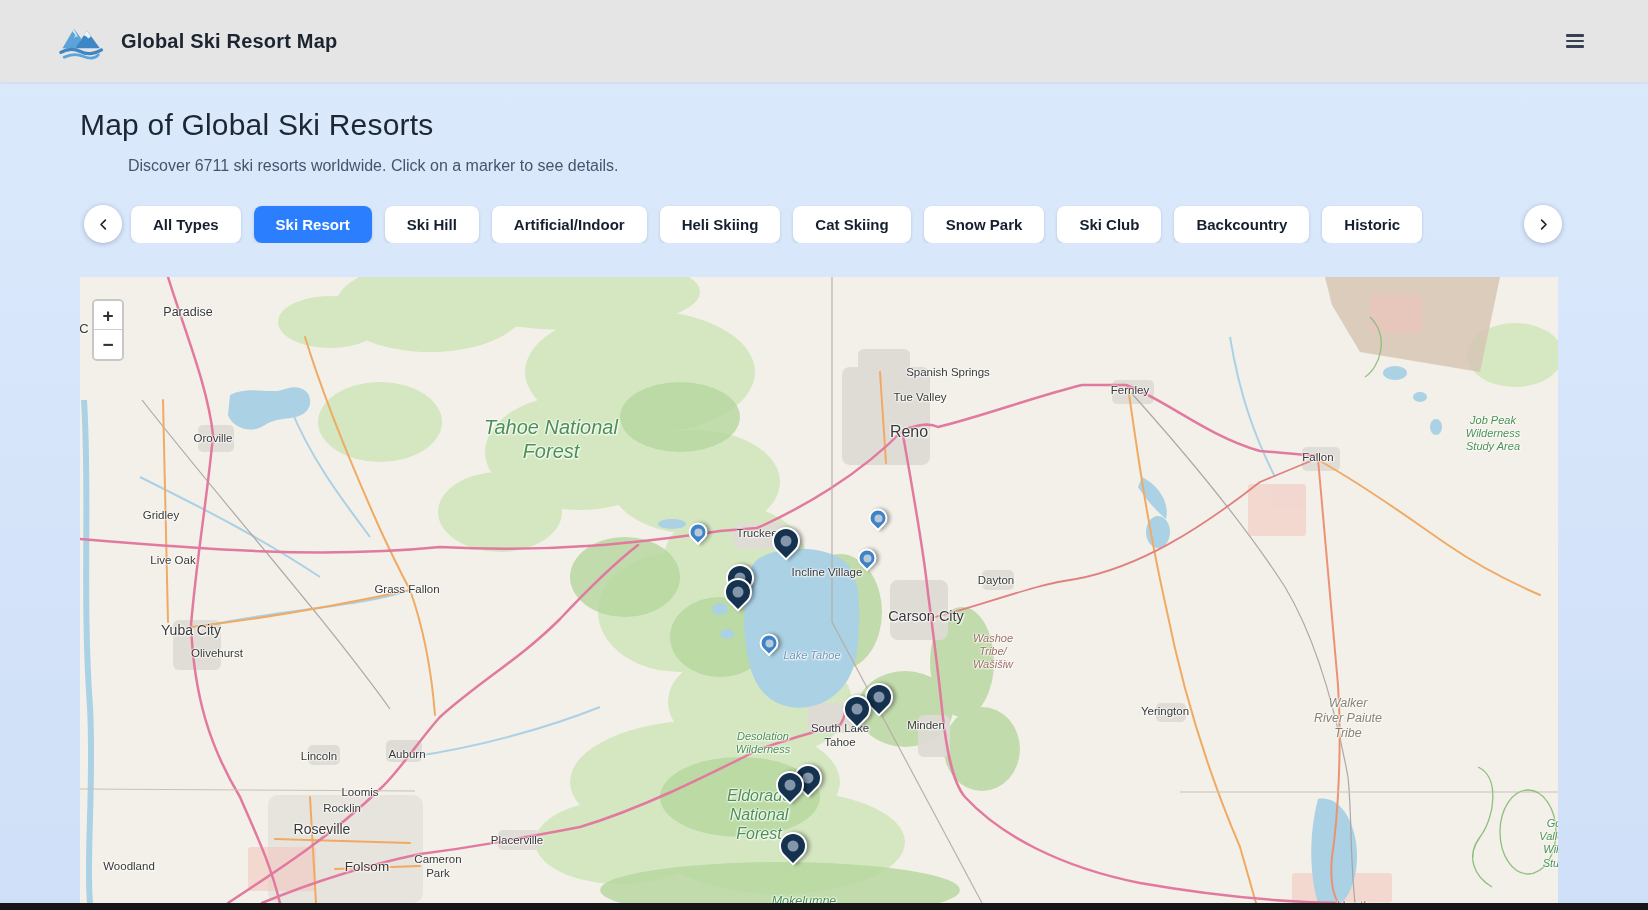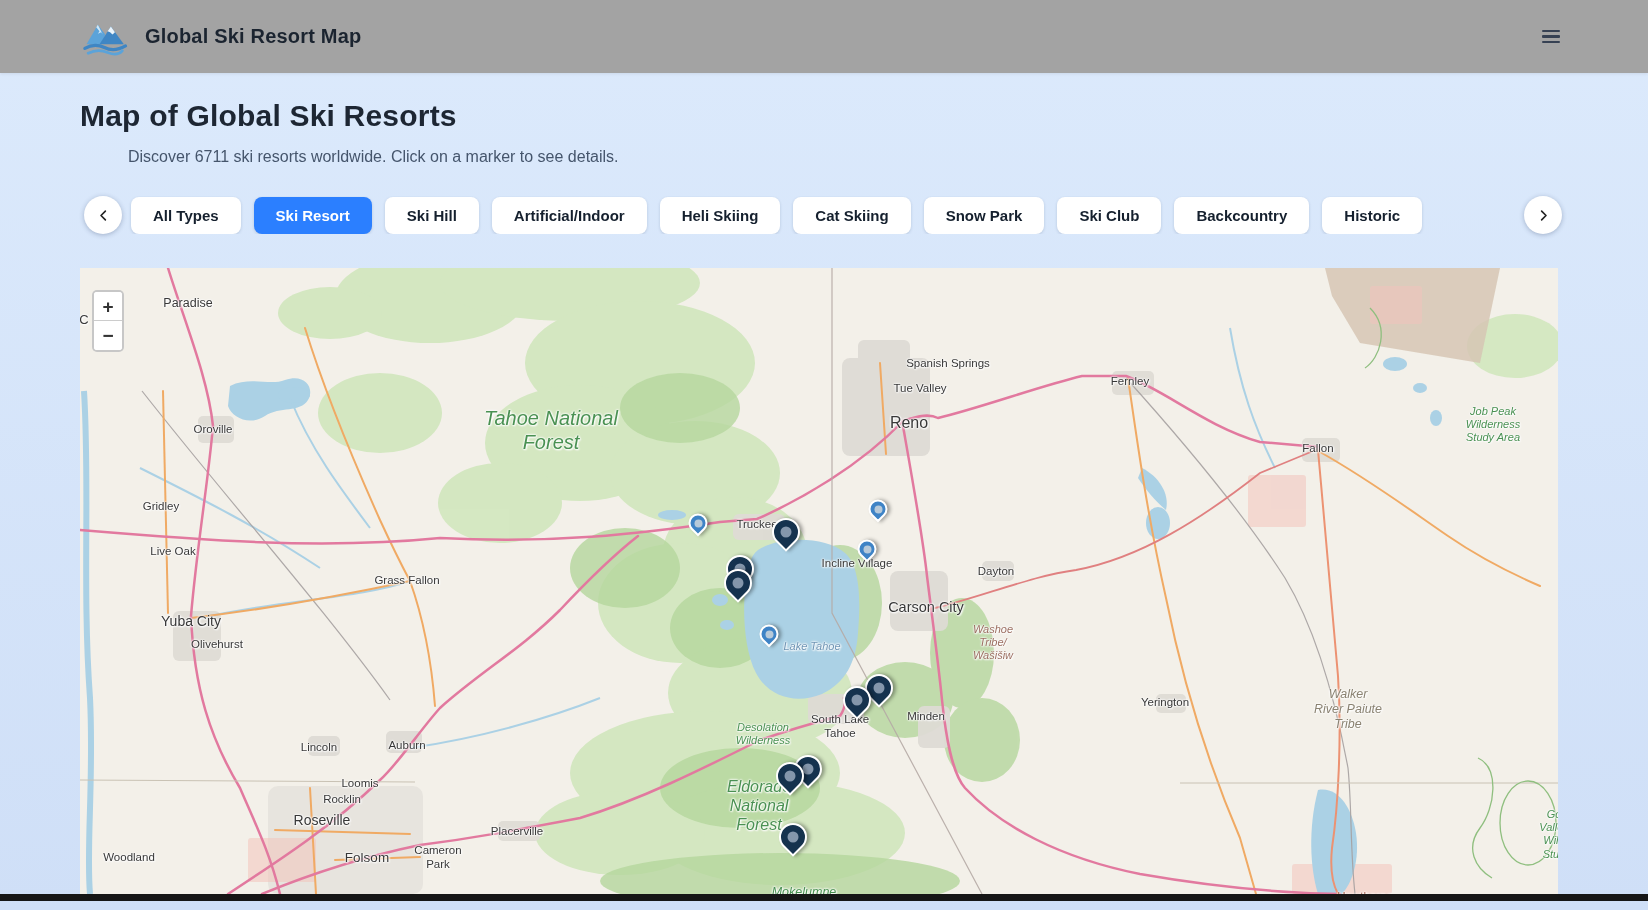--- a/index.html
+++ b/index.html
@@ -1,30 +1,30 @@
 <!DOCTYPE html>
 <html><head>
 <meta charset="utf-8">
 <style>
   * { margin:0; padding:0; box-sizing:border-box; }
   html,body { width:1648px; height:910px; overflow:hidden; }
   body { font-family:"Liberation Sans", sans-serif; background:linear-gradient(180deg,#dceafc 0%,#cfdff7 100%); }
 
   
-  header { height:73px; background:#a3a3a3; display:flex; align-items:center; justify-content:space-between;
-           padding:0 80px; box-shadow:0 1px 3px rgba(0,0,0,.08); position:relative; z-index:5; }
+  header { height:82px; background:#e5e5e5; display:flex; align-items:center; justify-content:space-between;
+           padding:0 56px; box-shadow:0 1px 3px rgba(0,0,0,.08); position:relative; z-index:5; }
   .brand { display:flex; align-items:center; gap:13px; }
   .brand-title { font-size:20px; font-weight:700; color:#1b2430; letter-spacing:.2px; }
   .hamburger { width:34px; height:30px; background:none; border:0; cursor:pointer; display:flex;
                flex-direction:column; justify-content:center; align-items:center; gap:3px; }
   .hamburger span { display:block; width:18px; height:2.4px; background:#364153; border-radius:1px; }
 
   
   .hero { display:flex; justify-content:space-between; align-items:flex-start; padding:26px 80px 0 80px; }
-  .hero h1 { font-size:30px; font-weight:700; color:#1d2633; letter-spacing:.2px; }
+  .hero h1 { font-size:30px; font-weight:400; color:#1d2633; letter-spacing:.2px; }
   .hero .subtitle { margin-top:15px; font-size:16px; color:#45556c;margin-left:48px; }
   .search { display:flex; width:745px; height:42px; border:2px solid #2b7fff; border-radius:9px;
             overflow:hidden; background:#fff; margin-top:3px; }
   .search input { flex:1; border:0; outline:none; padding:0 15px; font-size:15.5px; color:#1b2430;
                   font-family:"Liberation Sans", sans-serif; }
   .search input::placeholder { color:#6a7282; }
   .search-btn { width:47px; background:#2b7fff; border:0; cursor:pointer; display:flex; align-items:center; justify-content:center; }
 
   
   .filters { position:relative; margin:30px 80px 0 80px; height:38px; }
@@ -291,21 +291,21 @@
       </div>
       <div class="mlabel city" style="left: 829px; top: 155px; font-size: 16px;">
         <div>Reno</div>
       </div>
       <div class="mlabel city" style="left: 1050px; top: 114px;">
         <div>Fernley</div>
       </div>
       <div class="mlabel city" style="left: 1238px; top: 181px;">
         <div>Fallon</div>
       </div>
-      <div class="mlabel city" style="left: 777px; top: 296px;">
+      <div class="mlabel city" style="left: 747px; top: 296px;">
         <div>Incline Village</div>
       </div>
       <div class="mlabel city" style="left: 916px; top: 304px;">
         <div>Dayton</div>
       </div>
       <div class="mlabel city" style="left: 846px; top: 340px; font-size: 14.5px;">
         <div>Carson City</div>
       </div>
       <div class="mlabel city" style="left: 846px; top: 449px;">
         <div>Minden</div>

